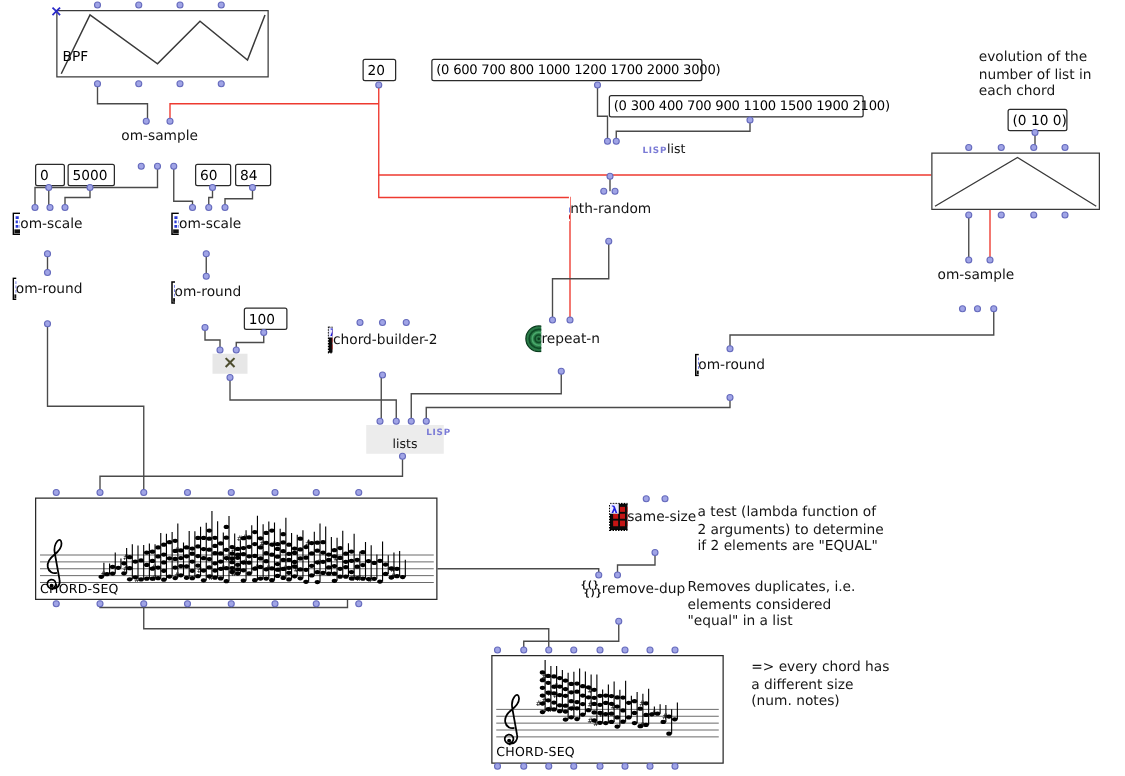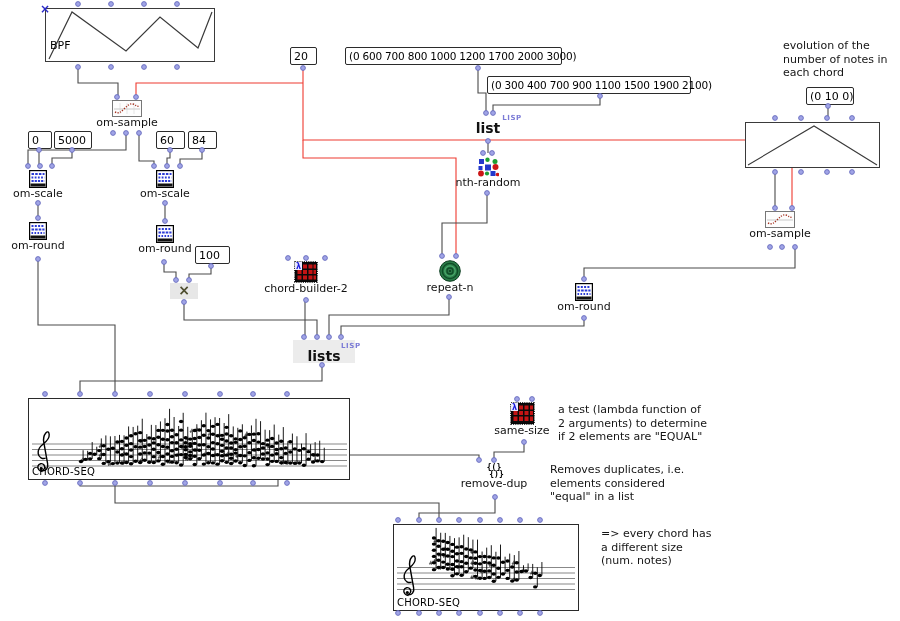--- a/index.html
+++ b/index.html
@@ -1,26 +1,26 @@
 <!DOCTYPE html>
 <html><head>
 <meta charset="utf-8">
 <style>
   html,body{margin:0;padding:0;background:#fff;}
   #patch{position:relative;width:900px;height:621px;background:#ffffff;overflow:hidden;
          font-family:"DejaVu Sans","Liberation Sans",sans-serif;}
   #wires{position:absolute;left:0;top:0;z-index:1;}
   #ports{position:absolute;left:0;top:0;z-index:4;pointer-events:none;}
-  .node{position:absolute;display:flex;flex-direction:column;align-items:center;z-index:2;justify-content:space-between;}
+  .node{position:absolute;display:flex;align-items:center;z-index:2;justify-content:space-between;}
   .nlabel{font-size:11px;line-height:12px;color:#111;white-space:nowrap;}
   .numbox{position:absolute;height:14px;border:1px solid #2b2b2b;border-radius:2px;background:#fff;
           font-size:11px;line-height:15px;padding:1px 3px;color:#000;z-index:2;white-space:nowrap;}
   .listbox{font-size:10.5px;letter-spacing:-0.2px;}
   .lisptag{font-size:7px;font-weight:bold;letter-spacing:0.6px;line-height:8px;margin-left:48px;}
-  .lispname{font-size:14px;line-height:12px;color:#111;font-weight:bold;}
+  .lispname{font-size:10px;line-height:12px;color:#111;}
   .lispbox{position:absolute;background:#ececec;text-align:center;z-index:2;padding-top:2px;}
   .bpfbox{position:absolute;border:1.5px solid #3a3a3a;background:#fff;z-index:2;}
   .cseq{position:absolute;border:1px solid #2a2a2a;background:#fff;z-index:2;margin-left:16px;}
   .cseq-label{position:absolute;left:3px;bottom:2px;font-size:10px;letter-spacing:0.2px;color:#000;}
   .bpf-label{position:absolute;left:4px;bottom:9px;font-size:11px;color:#000;}
   .note{position:absolute;font-size:11px;line-height:13.5px;color:#151515;white-space:pre-line;z-index:2;}
   .lock{position:absolute;z-index:3;font-size:12px;font-weight:bold;color:#2a2ac8;}
   .multbox{position:absolute;background:#e7e7e7;text-align:center;z-index:2;
            font-size:14px;font-weight:bold;color:#4e4e30;line-height:15px;}
   .rdup-glyph{font-family:"DejaVu Sans Mono","Liberation Mono",monospace;
@@ -194,21 +194,21 @@
     </svg>
     <div class="nlabel">chord-builder-2</div>
   </div>
 
   <div class="lispbox" style="left:293px;top:340px;width:62px;height:21px">
     <div class="lisptag" style="color:#7b7bd6">LISP</div>
     <div class="lispname">lists</div>
   </div>
 
   <div class="note" style="left:783px;top:39px">evolution of the
-number of notes in
+number of list in
 each chord</div>
   <div class="bpfbox" style="left:745px;top:122px;width:133px;height:44px">
     <svg width="133" height="44">
       <polyline points="2,42 68,3 131,42" fill="none" stroke="#3a3a3a" stroke-width="1.1"></polyline>
     </svg>
   </div>
 
   <div class="node" style="left:750px;top:211px;width:60px">
     <svg width="30" height="17">
       <rect x="0.5" y="0.5" width="29" height="16" fill="#fdfdfd" stroke="#777"></rect>

